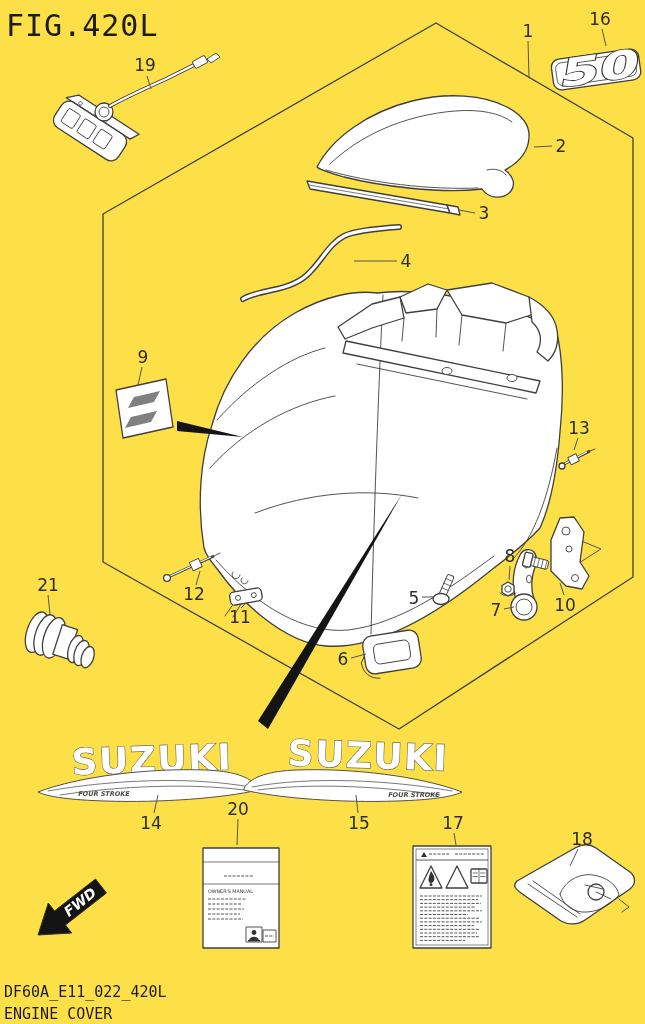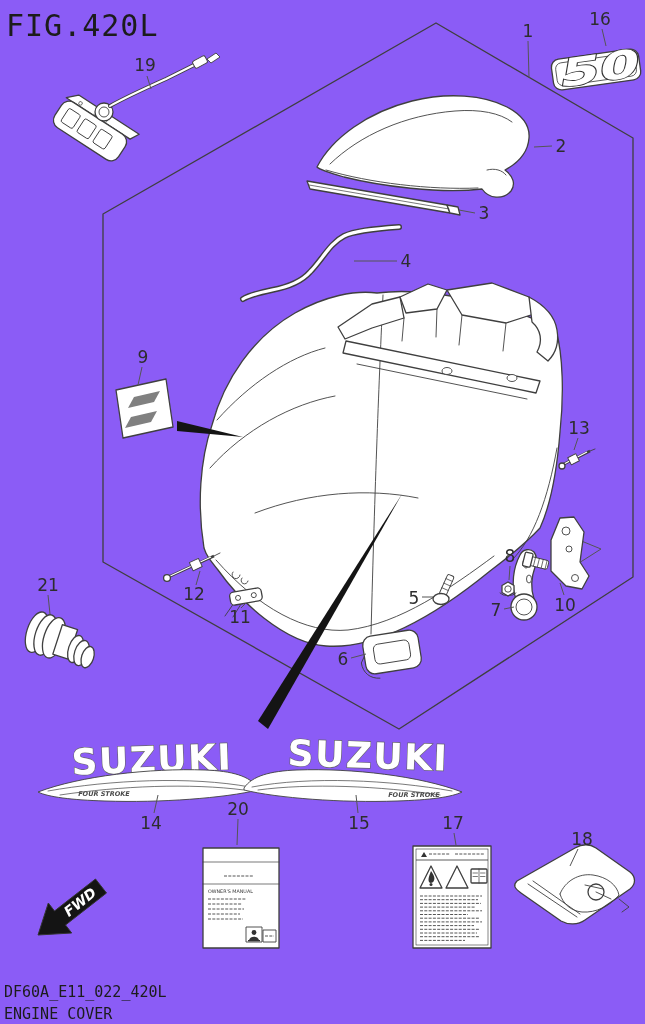--- a/index.html
+++ b/index.html
@@ -1,16 +1,16 @@
 <!DOCTYPE html>
 <html><head>
 <meta charset="utf-8">
 <style>
   html,body{margin:0;padding:0;background:#fff;}
-  .stage{position:relative;width:645px;height:1024px;background:#8b5cf6;overflow:hidden;
+  .stage{position:relative;width:645px;height:1024px;background:#fde047;overflow:hidden;
          font-family:"DejaVu Sans",sans-serif;}
   svg{position:absolute;left:0;top:0;}
   .ln{fill:none;stroke:#3f3f3f;stroke-width:1.3;stroke-linejoin:round;stroke-linecap:round;}
   .fw{fill:#ffffff;stroke:#3f3f3f;stroke-width:1.3;stroke-linejoin:round;}
   .thin{stroke-width:0.9;}
   .vthin{stroke-width:0.7;}
   .dk{fill:#141414;stroke:none;}
   .co{font-family:"DejaVu Sans",sans-serif;font-size:17px;fill:#2d2d2d;}
   .ld{stroke:#555;stroke-width:1;fill:none;}
   .mono{font-family:"DejaVu Sans Mono",monospace;fill:#1c1c1c;}

